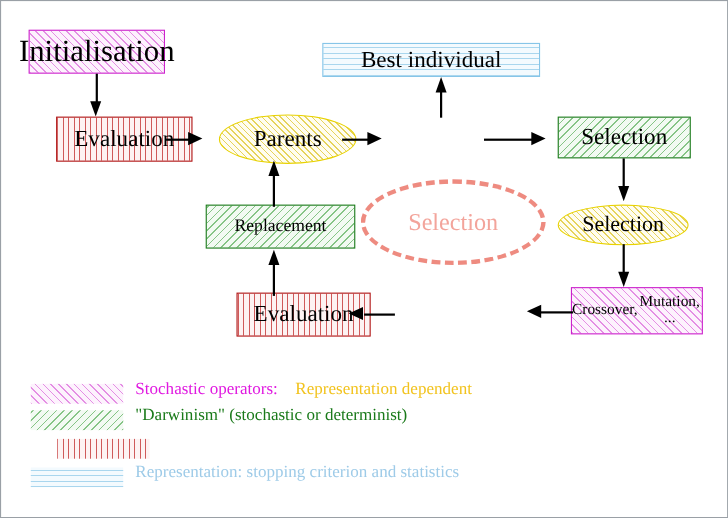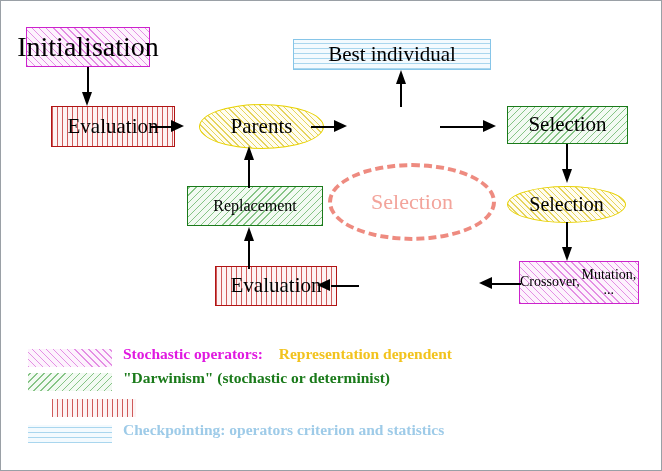--- a/index.html
+++ b/index.html
@@ -59,21 +59,21 @@
   .vline{width:1.5px;}
   .hline{height:1.5px;}
   .arrow{position:absolute;width:0;height:0;}
   .arrow-r{border-top:6px solid transparent;border-bottom:6px solid transparent;border-left:13px solid #000;}
   .arrow-l{border-top:6px solid transparent;border-bottom:6px solid transparent;border-right:13px solid #000;}
   .arrow-d{border-left:5px solid transparent;border-right:5px solid transparent;border-top:14px solid #000;}
   .arrow-u{border-left:5px solid transparent;border-right:5px solid transparent;border-bottom:14px solid #000;}
 
   
   .legend-swatch{position:absolute;left:27px;width:84px;height:18px;box-sizing:border-box;}
-  .legend-text{position:absolute;left:122px;white-space:nowrap;font-size:15.5px;font-weight:bold;font-family:"Liberation Serif","DejaVu Serif",serif;}
+  .legend-text{position:absolute;left:122px;white-space:nowrap;font-size:15.5px;font-weight:normal;font-family:"Liberation Serif","DejaVu Serif",serif;}
   .t-magenta{color:#e019e0;}
   .t-gold{color:#f2c31e;}
   .t-green{color:#1a7a1a;}
   .t-red{color:#cc1111;}
   .t-blue{color:#9ecbe8;}
 </style>
 </head>
 <body>
 
 <div id="canvas">
@@ -159,15 +159,15 @@
     <span class="t-magenta">Stochastic operators:</span>
     <span class="t-gold" style="margin-left:12px;">Representation dependent</span>
   </div>
 
   <div class="legend-swatch f-green" style="top:372px;"></div>
   <div class="legend-text t-green" style="top:368px;">"Darwinism" (stochastic or determinist)</div>
 
   <div class="legend-swatch f-red" style="top:398px;"></div>
 
   <div class="legend-swatch f-blue" style="top:424px;"></div>
-  <div class="legend-text t-blue" style="top:420px;">Checkpointing: operators criterion and statistics</div>
+  <div class="legend-text t-blue" style="top:420px;">Representation: stopping criterion and statistics</div>
 
 </div>
 
 </body></html>

